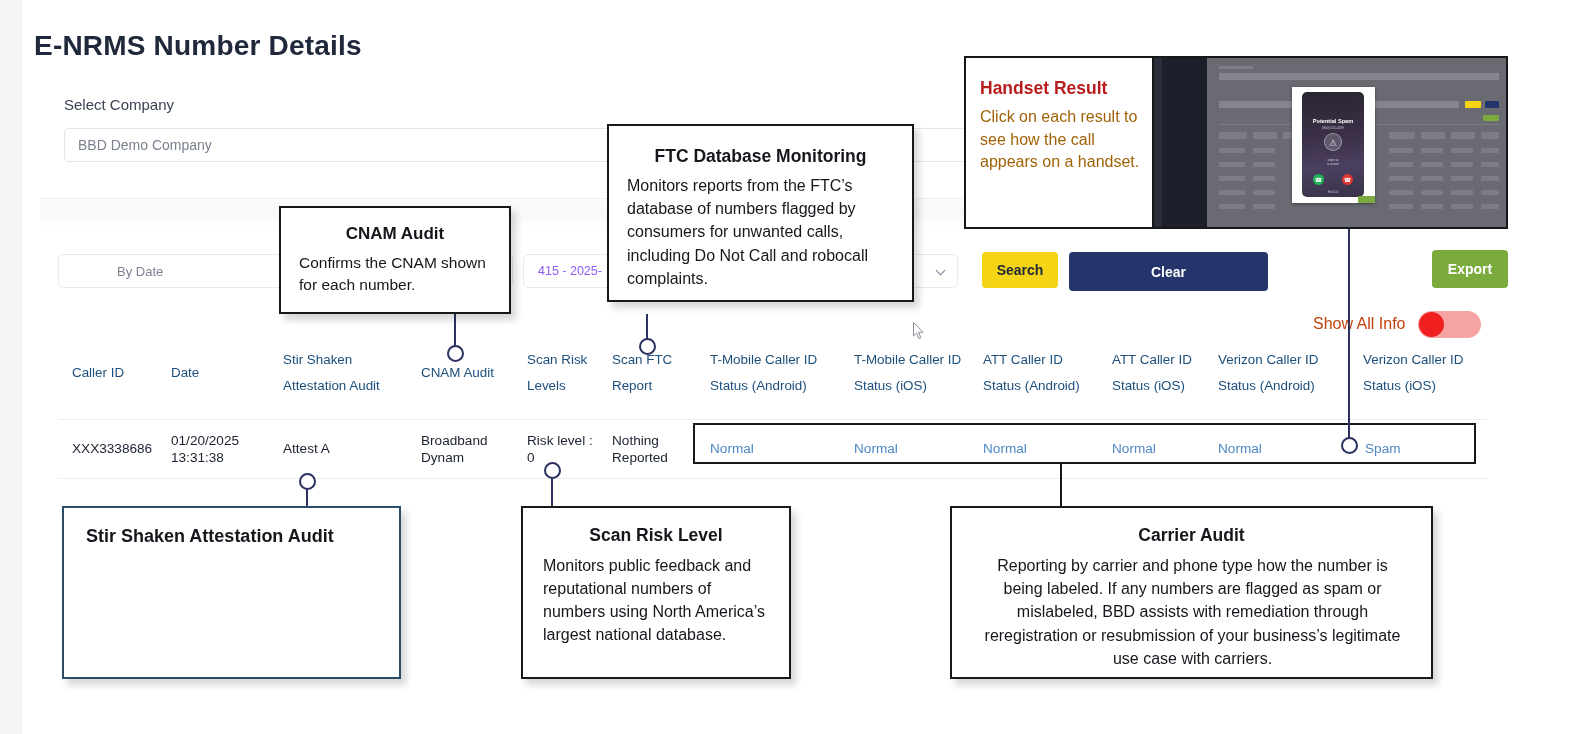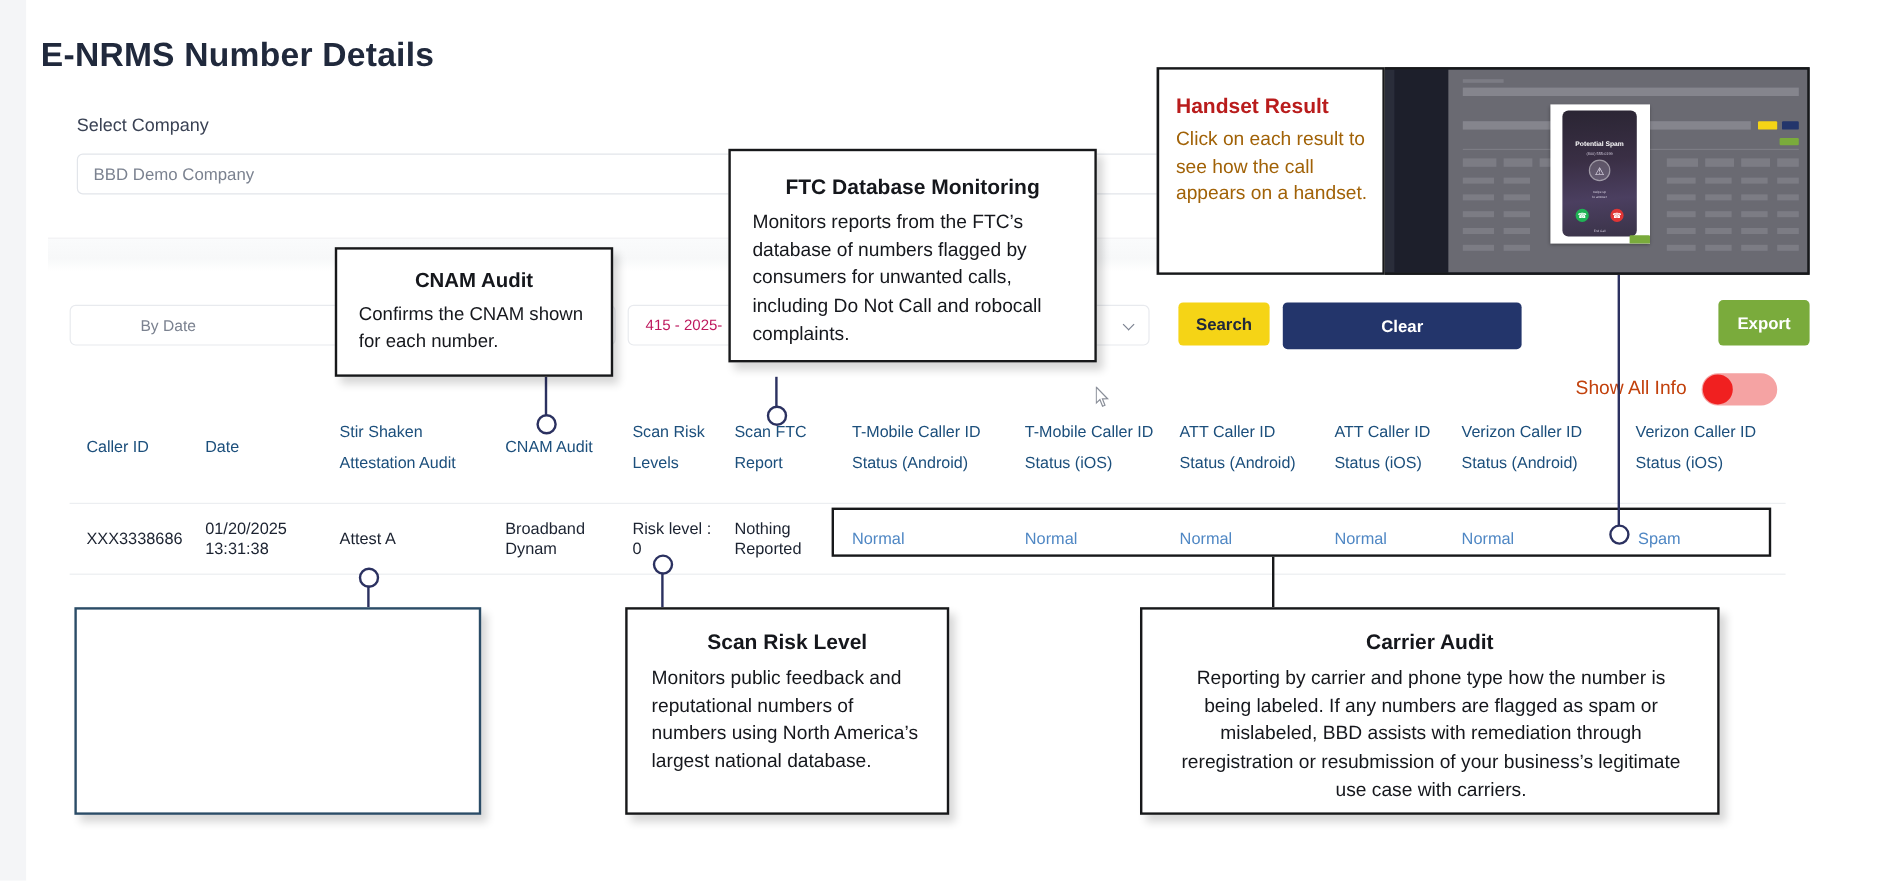--- a/index.html
+++ b/index.html
@@ -49,21 +49,21 @@
   
   .filter-date {
     position: absolute; left: 58px; top: 254px; width: 455px; height: 34px;
     background: #fff; border: 1px solid #e8eaee; border-radius: 5px;
   }
   .filter-date .val { position: absolute; left: 14px; top: 9px; font-size: 13px; color: #7b8290; margin-left: 44px; }
   .filter-number {
     position: absolute; left: 523px; top: 254px; width: 435px; height: 34px;
     background: #fff; border: 1px solid #e8eaee; border-radius: 5px;
   }
-  .filter-number .val { position: absolute; left: 14px; top: 9px; font-size: 12.5px; color: #be185d; }
+  .filter-number .val { position: absolute; left: 14px; top: 9px; font-size: 12.5px; color: #8b5cf6; }
   .filter-number .caret {
     position: absolute; right: 13px; top: 12px;
     width: 7px; height: 7px; border-right: 1.4px solid #7b8290; border-bottom: 1.4px solid #7b8290;
     transform: rotate(45deg);
   }
   .btn {
     position: absolute; border: none; border-radius: 4px; cursor: pointer;
     font-family: "Liberation Sans", sans-serif; font-weight: bold;
     display: flex; align-items: center; justify-content: center;
   }
@@ -313,20 +313,21 @@
     <div class="c-title">CNAM Audit</div>
     <div class="c-body">Confirms the CNAM shown for each number.</div>
   </div>
 
   <div class="callout co-ftc">
     <div class="c-title">FTC Database Monitoring</div>
     <div class="c-body">Monitors reports from the FTC’s database of numbers flagged by consumers for unwanted calls, including Do Not Call and robocall complaints.</div>
   </div>
 
   <div class="callout navy co-stir">
+    <div class="c-title">Stir Shaken Attestation Audit</div>
   </div>
 
   <div class="callout co-scan">
     <div class="c-title">Scan Risk Level</div>
     <div class="c-body">Monitors public feedback and reputational numbers of numbers using North America’s largest national database.</div>
   </div>
 
   <div class="callout co-carrier">
     <div class="c-title">Carrier Audit</div>
     <div class="c-body">Reporting by carrier and phone type how the number is being labeled. If any numbers are flagged as spam or mislabeled,  BBD assists with remediation through reregistration or resubmission of your business’s legitimate use case with carriers.</div>

